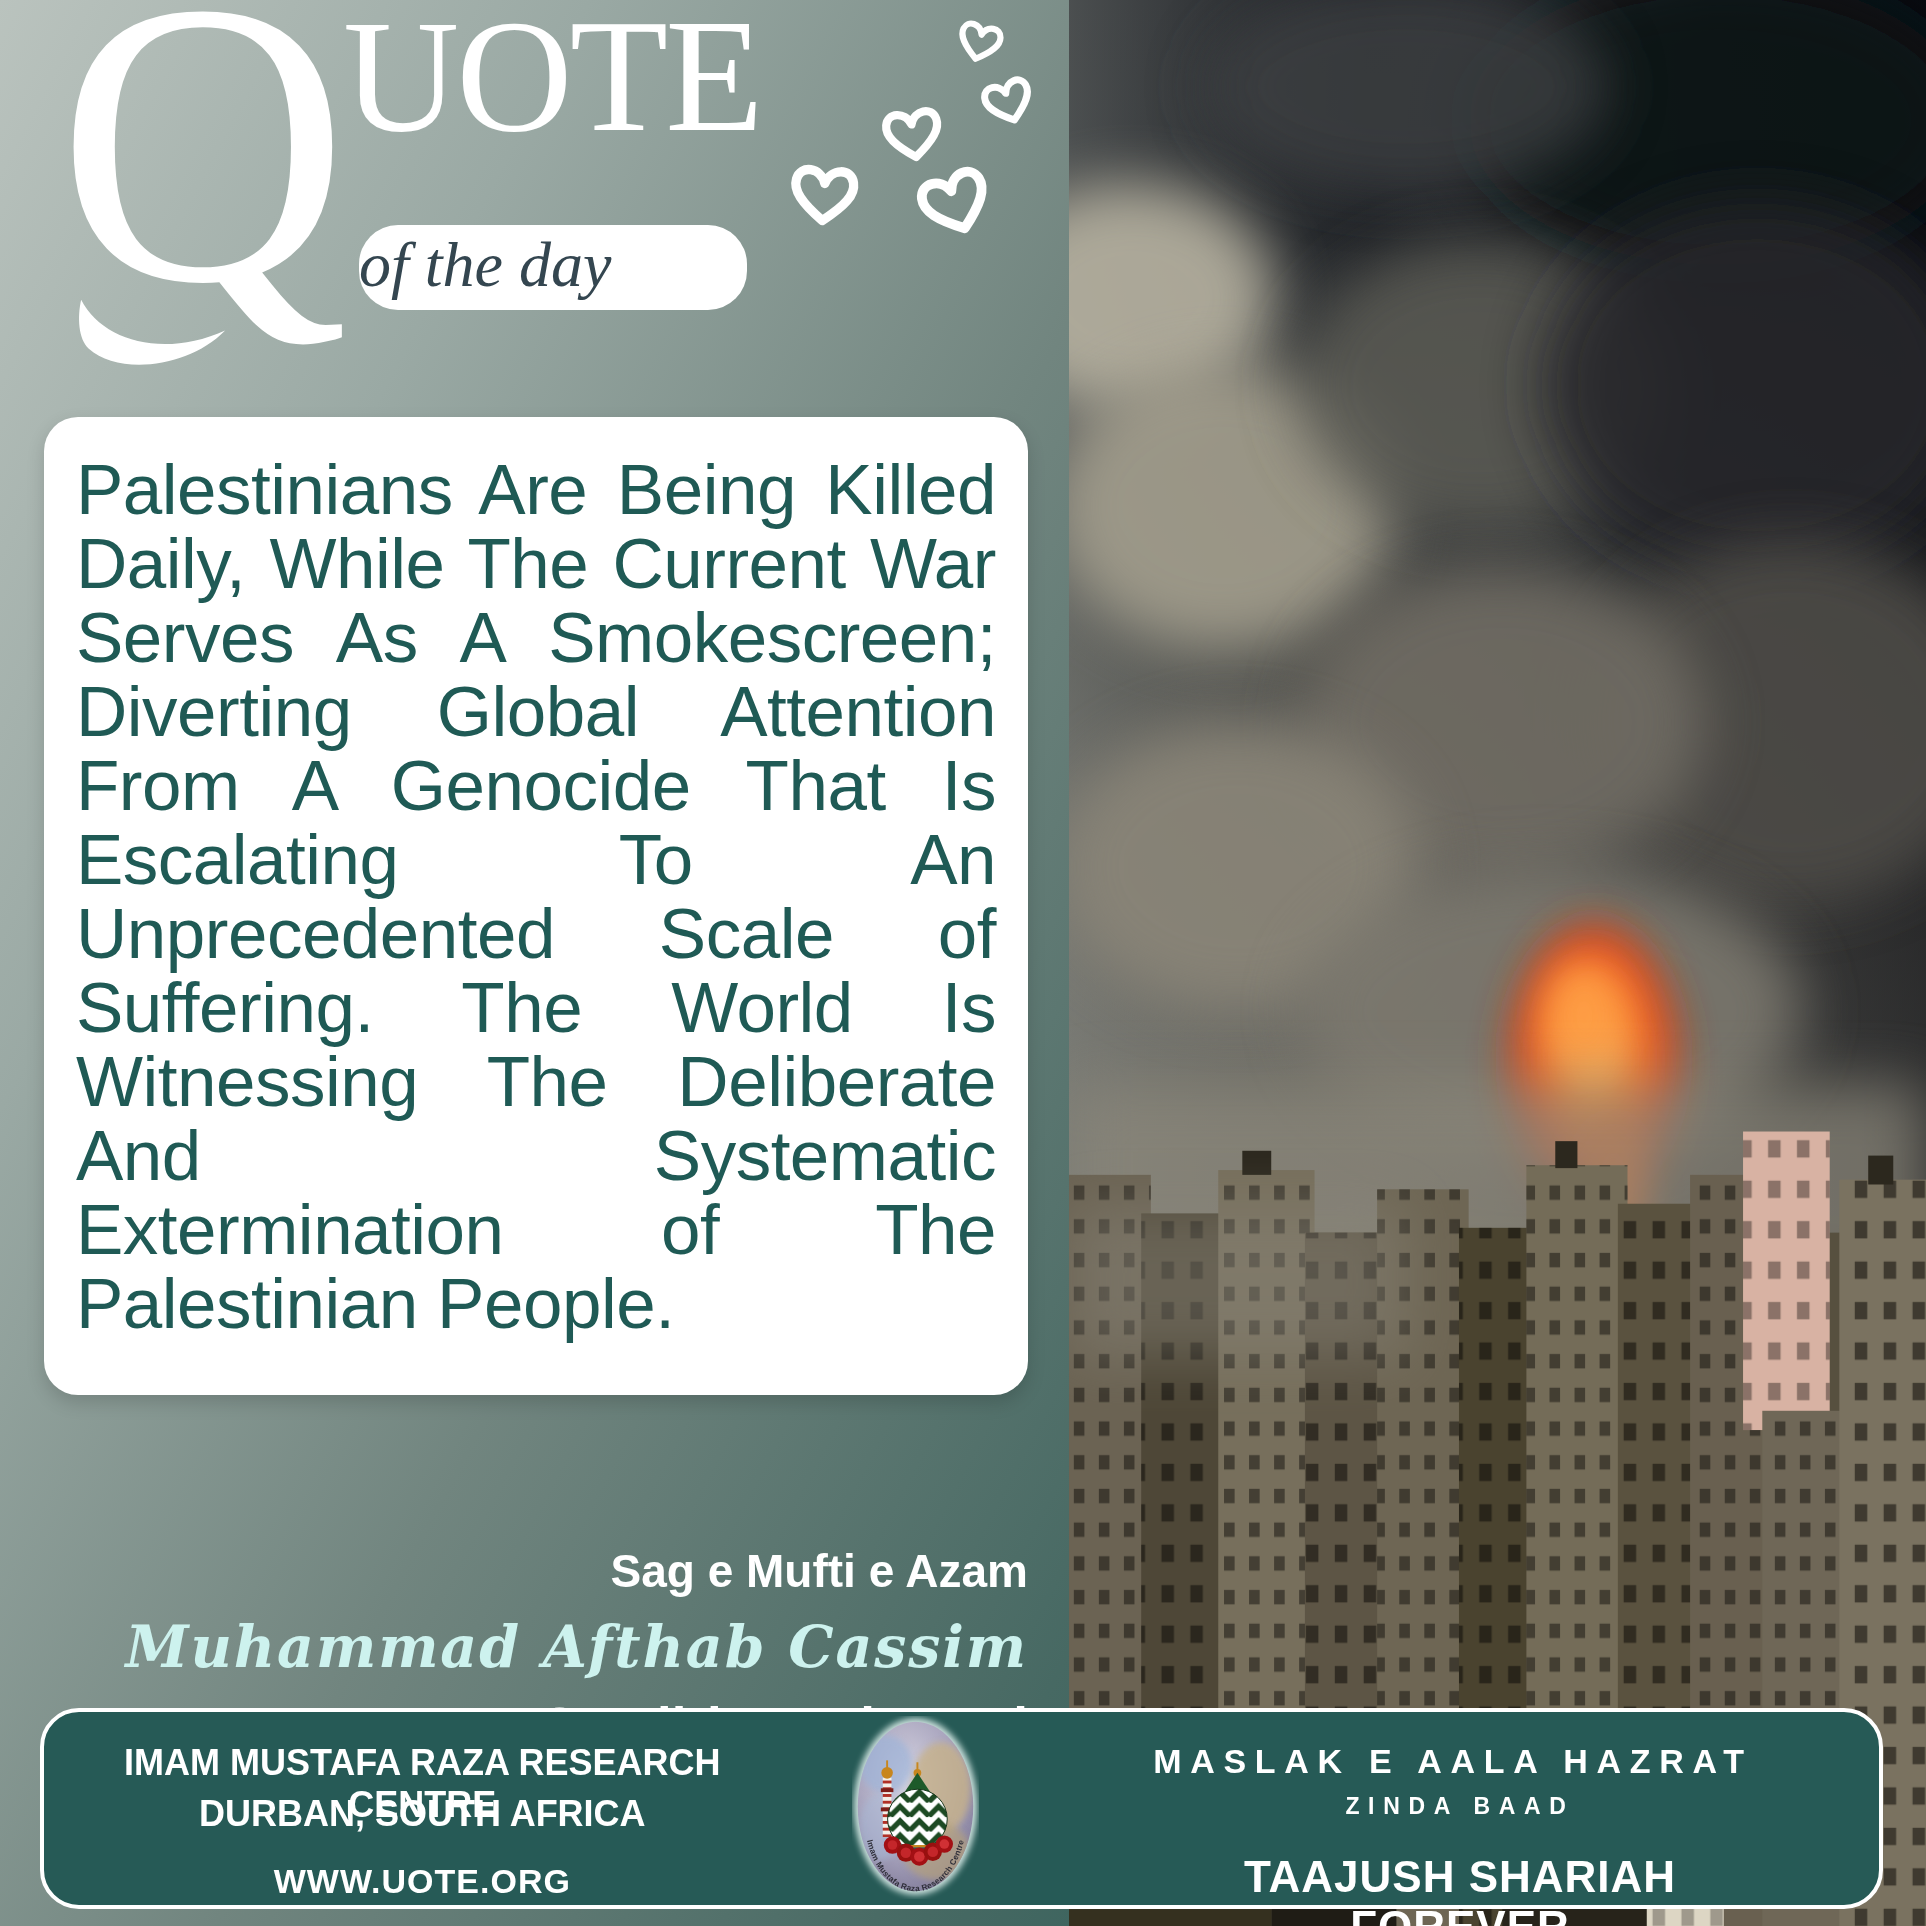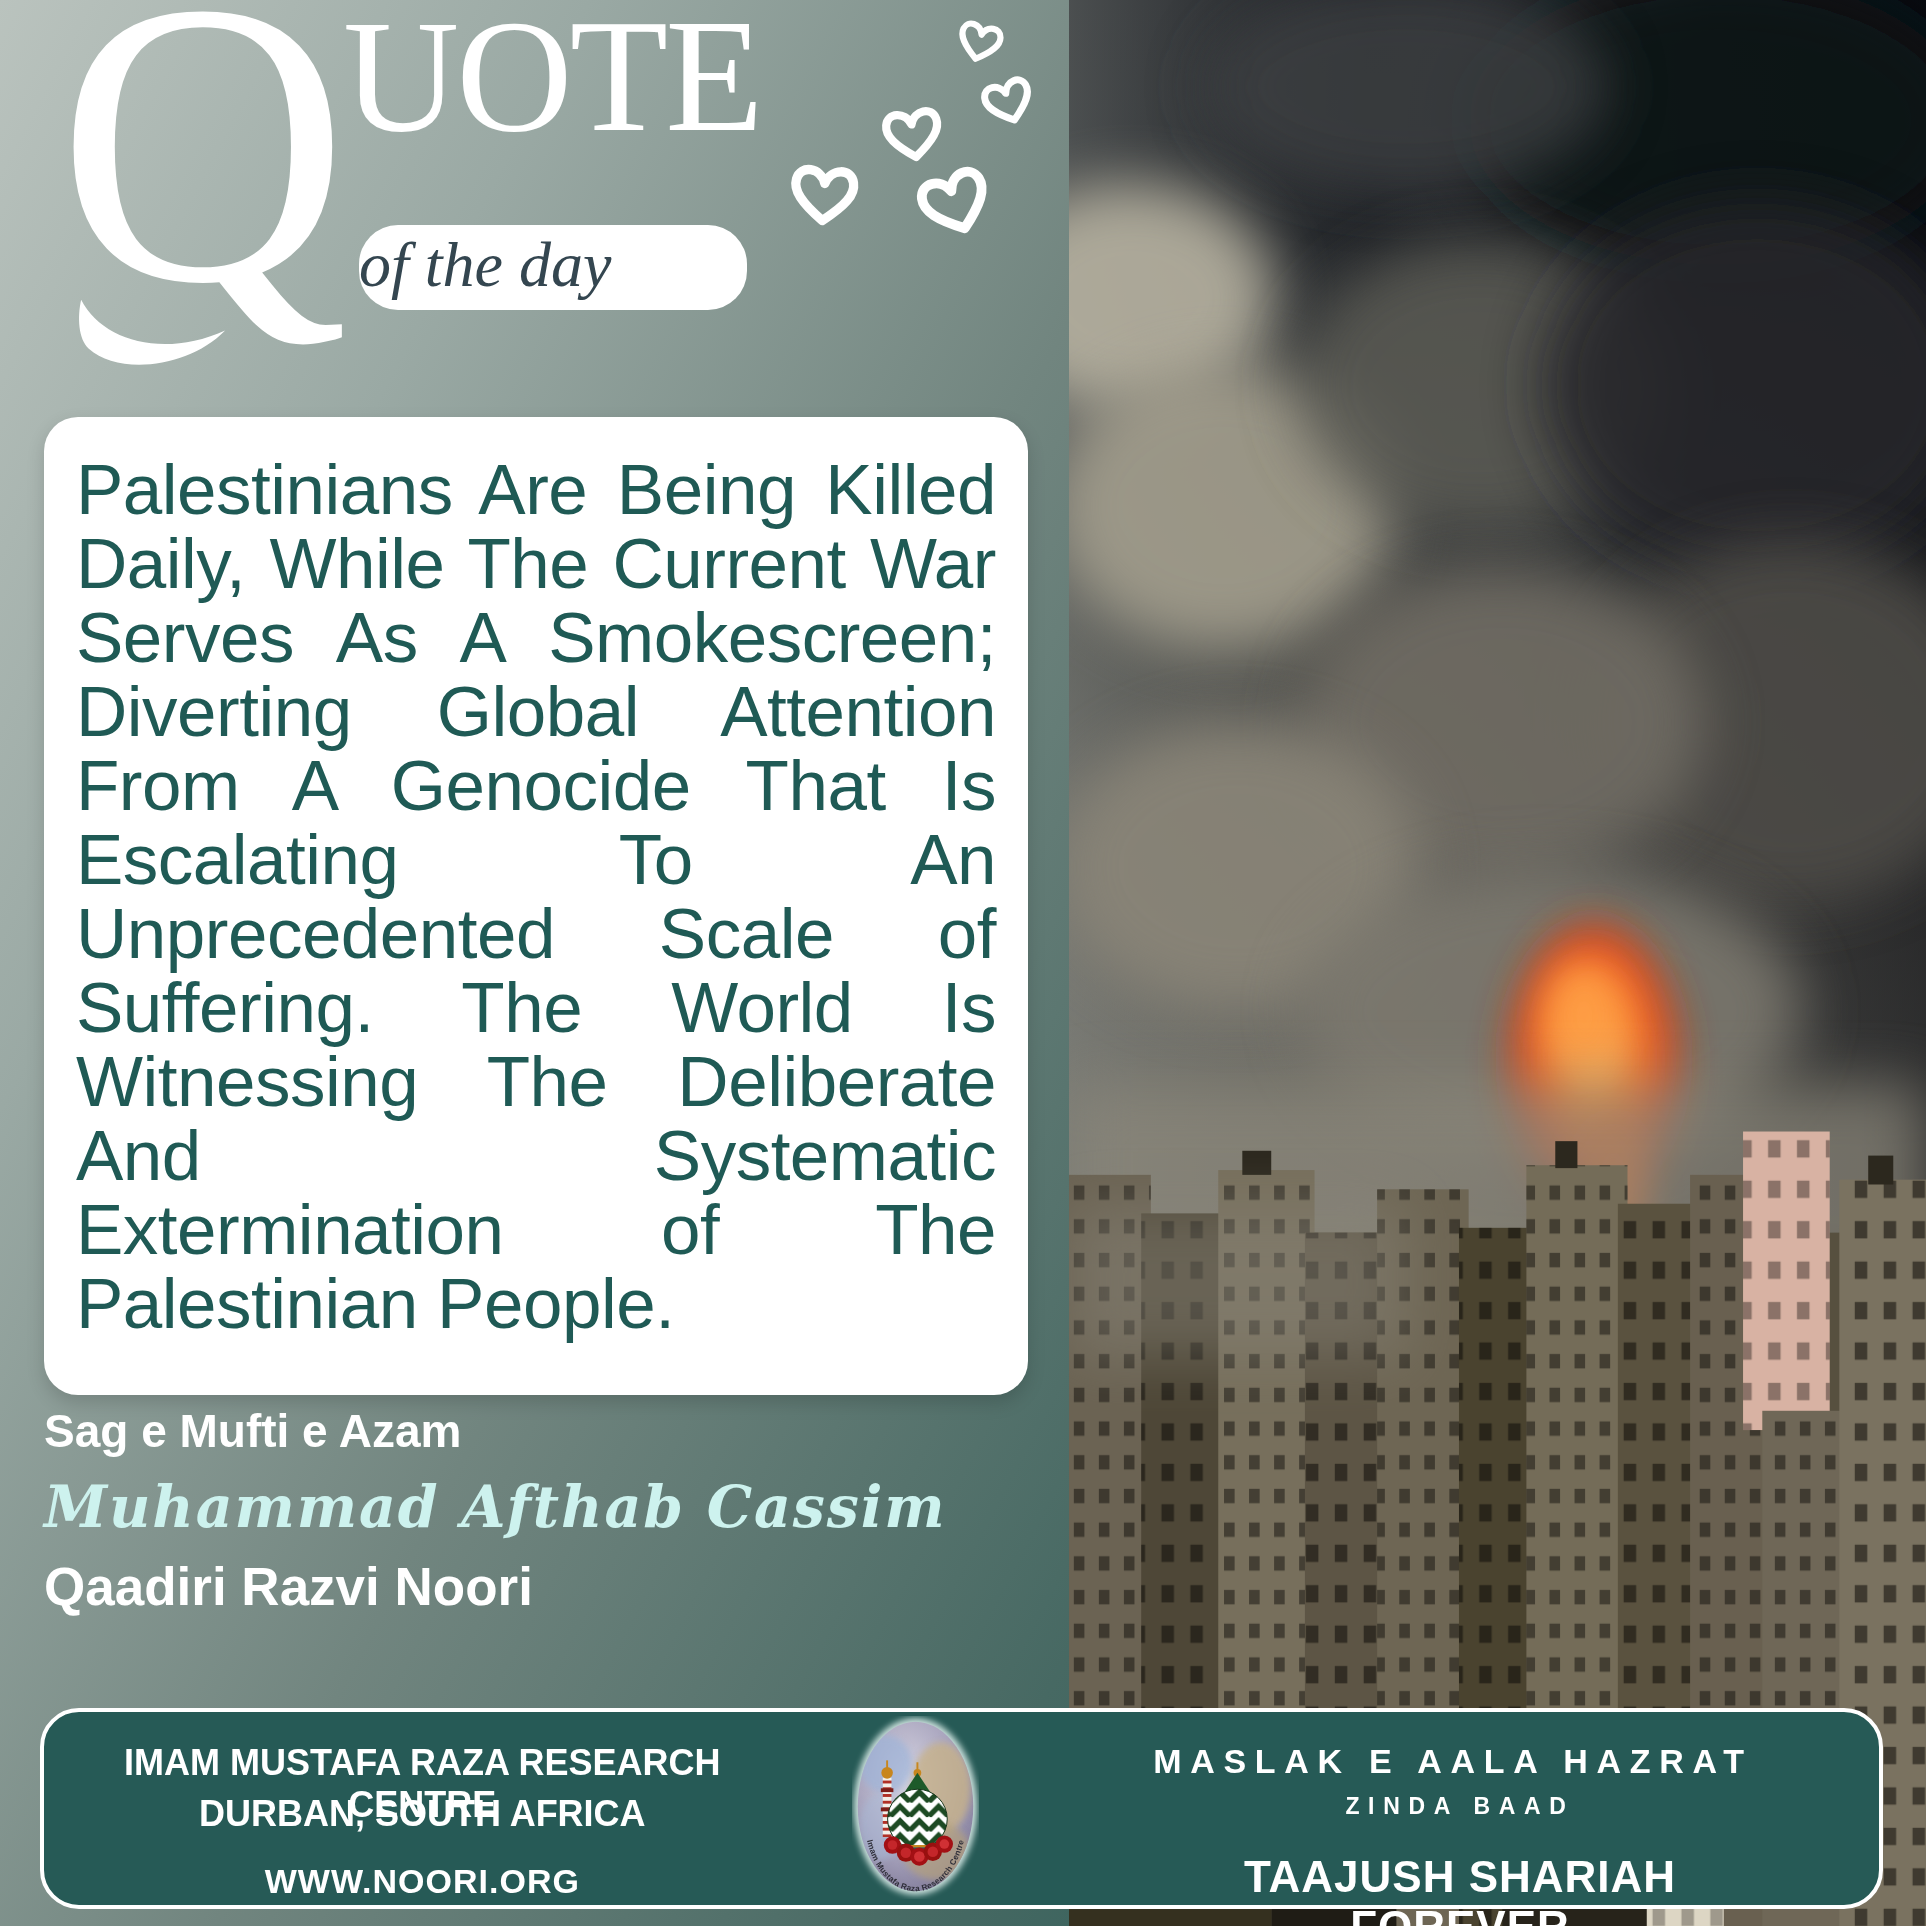--- a/index.html
+++ b/index.html
@@ -38,21 +38,21 @@
   .quote-box{
     position:absolute;left:44px;top:417px;width:984px;height:978px;z-index:3;
     background:#ffffff;border-radius:34px;box-sizing:border-box;
     padding:36px 32px;box-shadow:0 7.7px 18.3px rgba(0,0,0,.15);
   }
   .quote-text{
     margin:0;color:#1f5a55;font-weight:400;font-size:71px;line-height:74px;
     text-align:justify;text-align-last:left;letter-spacing:-0.5px;
   }
   
-  .attribution{position:absolute;left:44px;top:1404px;width:984px;z-index:3;text-align:left;}
+  .attribution{position:absolute;left:44px;top:1544px;width:984px;z-index:3;text-align:right;}
   .attr-title{color:#ffffff;font-weight:700;font-size:46px;line-height:55px;}
   .attr-name{
     font-family:"DejaVu Serif",serif;font-style:italic;font-weight:700;
     color:#cdf2ee;font-size:57px;line-height:96px;letter-spacing:1.9px;
   }
   .attr-suffix{color:#ffffff;font-weight:700;font-size:53px;line-height:64px;}
   
   .footer{
     position:absolute;left:40px;top:1708px;width:1835px;height:193px;z-index:4;
     background:#265a56;border:4.8px solid #ffffff;border-radius:39px;box-sizing:content-box;
@@ -210,21 +210,21 @@
 
   <div class="attribution">
     <div class="attr-title">Sag e Mufti e Azam</div>
     <div class="attr-name">Muhammad Afthab Cassim</div>
     <div class="attr-suffix">Qaadiri Razvi Noori</div>
   </div>
 
   <div class="footer">
     <div class="fline fl1">IMAM MUSTAFA RAZA RESEARCH CENTRE</div>
     <div class="fline fl2">DURBAN, SOUTH AFRICA</div>
-    <div class="fline fl3">WWW.NOORI.ORG</div>
+    <div class="fline fl3">WWW.UOTE.ORG</div>
     <div class="fline fr1">MASLAK E AALA HAZRAT</div>
     <div class="fline fr2">ZINDA BAAD</div>
     <div class="fline fr3">TAAJUSH SHARIAH FOREVER</div>
   </div>
 
   <div class="logo">
     <svg viewBox="0 0 264 380">
       <defs>
         <radialGradient id="globe" cx="0.42" cy="0.34" r="0.78">
           <stop offset="0" stop-color="#d7d5e2"></stop>

